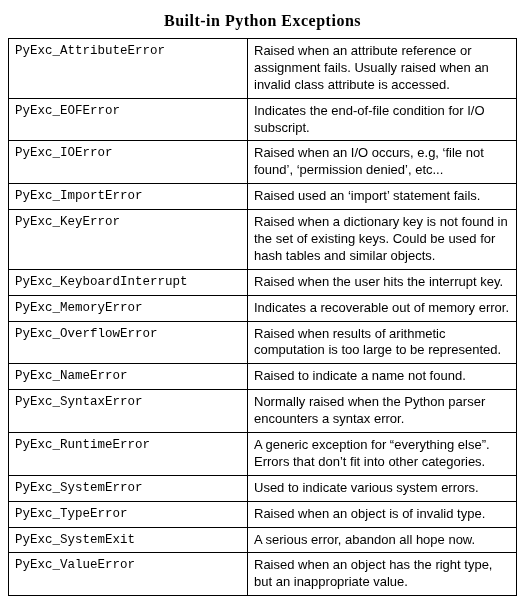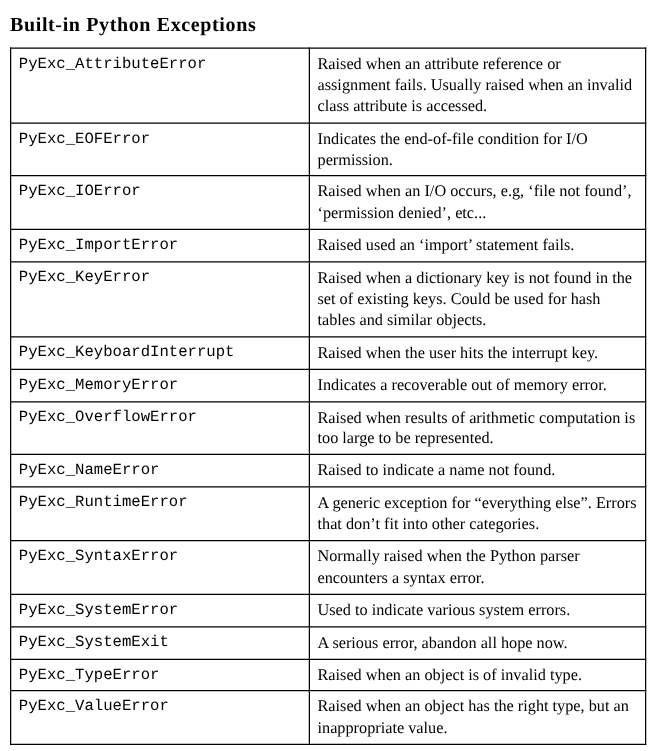--- a/index.html
+++ b/index.html
@@ -6,20 +6,21 @@
     margin: 0;
     padding: 8px;
     font-family: Georgia, 'Times New Roman', serif;
     background: #fff;
     color: #000;
     font-size: 13px;
     width: 525px;
     box-sizing: border-box;
   }
   .title {
+    text-align: center;
     font-weight: bold;
     font-size: 16px;
     font-family: Georgia, 'Times New Roman', serif;
     margin: 4px 0 8px 0;
     letter-spacing: 0.5px;
   }
   table {
     border-collapse: collapse;
     width: 100%;
     table-layout: fixed;
@@ -30,38 +31,38 @@
     vertical-align: top;
     font-size: 13px;
     line-height: 1.3;
   }
   td.col-name {
     width: 226px;
     font-family: 'Courier New', Courier, monospace;
     font-size: 12.5px;
   }
   td.col-desc {
-    font-family: Liberation Serif, serif;
+    font-family: Liberation Sans, sans-serif;
     margin-left: 23px;
   }
 </style>
 </head>
 <body>
 
 <div class="title">Built-in Python Exceptions</div>
 
 <table>
   <tbody id="table-body">
       <tr>
         <td class="col-name">PyExc_AttributeError</td>
         <td class="col-desc">Raised when an attribute reference or assignment fails. Usually raised when an invalid class attribute is accessed.</td>
       </tr>
       <tr>
         <td class="col-name">PyExc_EOFError</td>
-        <td class="col-desc">Indicates the end-of-file condition for I/O permission.</td>
+        <td class="col-desc">Indicates the end-of-file condition for I/O subscript.</td>
       </tr>
       <tr>
         <td class="col-name">PyExc_IOError</td>
         <td class="col-desc">Raised when an I/O occurs, e.g, ‘file not found’, ‘permission denied’, etc...</td>
       </tr>
       <tr>
         <td class="col-name">PyExc_ImportError</td>
         <td class="col-desc">Raised used an ‘import’ statement fails.</td>
       </tr>
       <tr>
@@ -78,37 +79,37 @@
       </tr>
       <tr>
         <td class="col-name">PyExc_OverflowError</td>
         <td class="col-desc">Raised when results of arithmetic computation is too large to be represented.</td>
       </tr>
       <tr>
         <td class="col-name">PyExc_NameError</td>
         <td class="col-desc">Raised to indicate a name not found.</td>
       </tr>
       <tr>
+        <td class="col-name">PyExc_SyntaxError</td>
+        <td class="col-desc">Normally raised when the Python parser encounters a syntax error.</td>
+      </tr>
+      <tr>
         <td class="col-name">PyExc_RuntimeError</td>
         <td class="col-desc">A generic exception for “everything else”. Errors that don’t fit into other categories.</td>
-      </tr>
-      <tr>
-        <td class="col-name">PyExc_SyntaxError</td>
-        <td class="col-desc">Normally raised when the Python parser encounters a syntax error.</td>
       </tr>
       <tr>
         <td class="col-name">PyExc_SystemError</td>
         <td class="col-desc">Used to indicate various system errors.</td>
       </tr>
       <tr>
+        <td class="col-name">PyExc_TypeError</td>
+        <td class="col-desc">Raised when an object is of invalid type.</td>
+      </tr>
+      <tr>
         <td class="col-name">PyExc_SystemExit</td>
         <td class="col-desc">A serious error, abandon all hope now.</td>
-      </tr>
-      <tr>
-        <td class="col-name">PyExc_TypeError</td>
-        <td class="col-desc">Raised when an object is of invalid type.</td>
       </tr>
       <tr>
         <td class="col-name">PyExc_ValueError</td>
         <td class="col-desc">Raised when an object has the right type, but an inappropriate value.</td>
       </tr>
     </tbody>
 </table>
 
 </body></html>

